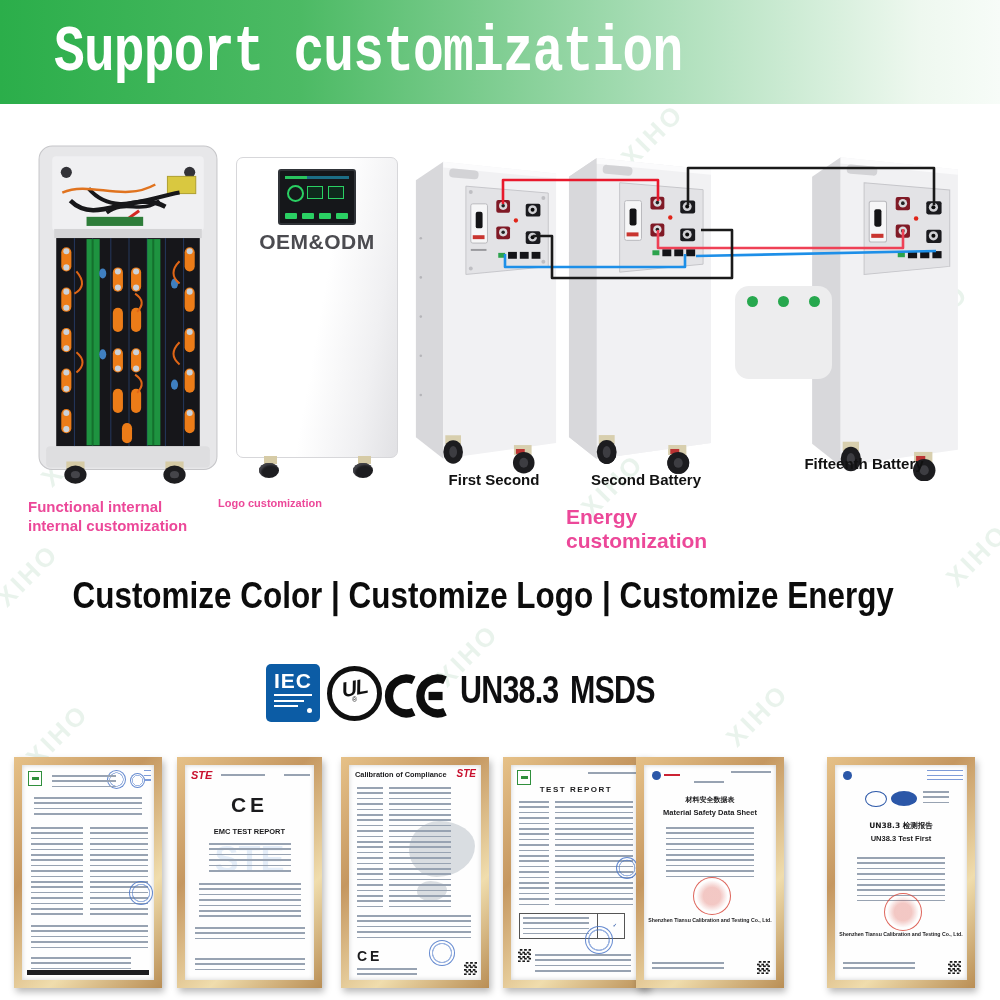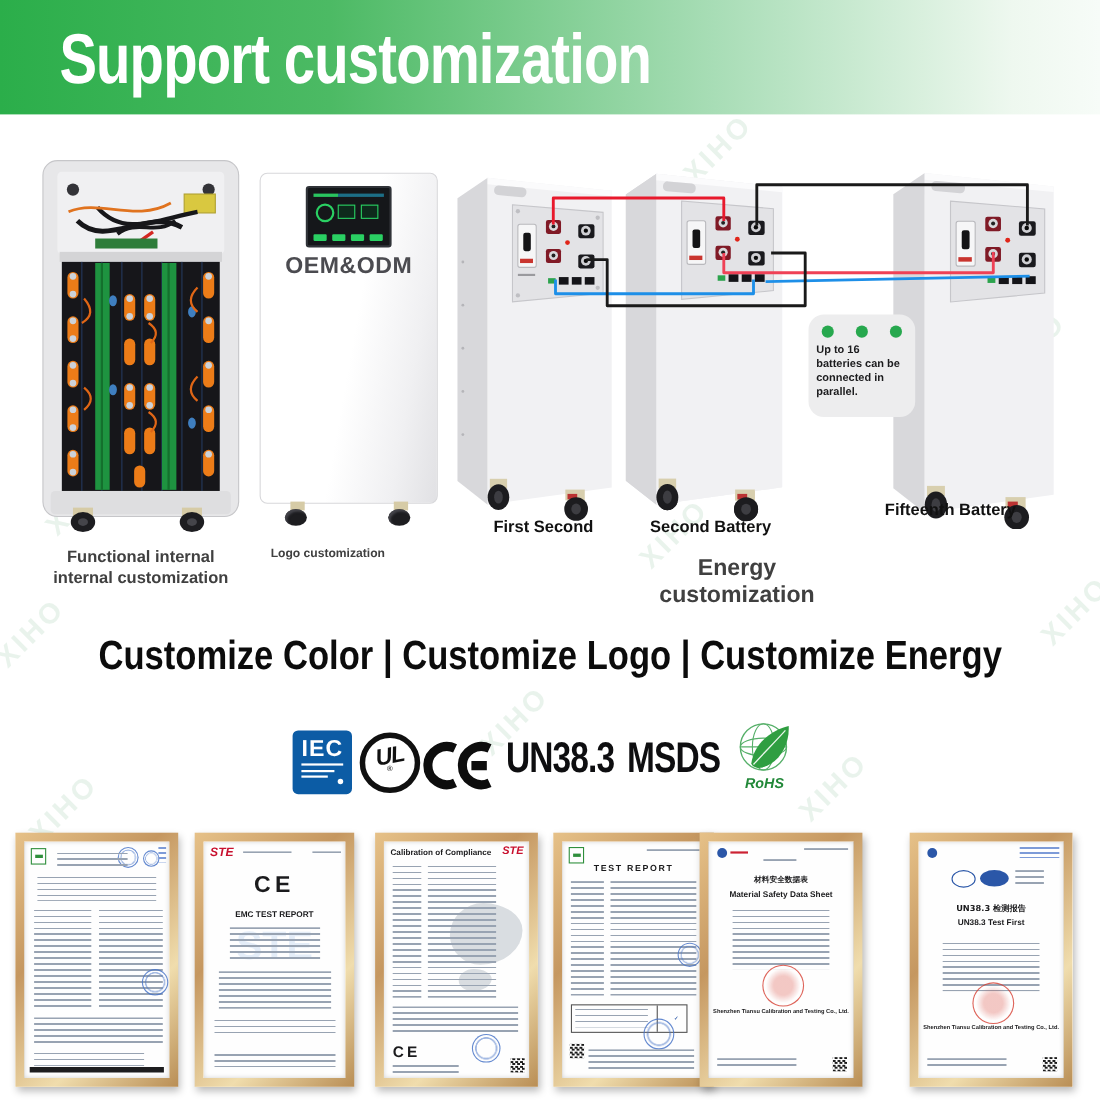--- a/index.html
+++ b/index.html
@@ -3,21 +3,21 @@
 <meta charset="utf-8">
 <style>
   html,body{margin:0;padding:0;background:#fff;font-family:"Liberation Sans",sans-serif;}
   .page{position:relative;width:1000px;height:1000px;background:#fff;overflow:hidden;}
   
   .wm{position:absolute;font-weight:bold;font-size:26px;letter-spacing:3px;
       color:rgba(125,185,140,.17);transform:rotate(-45deg);white-space:nowrap;z-index:1;}
   .wm.onbanner{color:rgba(255,255,255,.35);}
   
   .banner{position:absolute;left:0;top:0;width:1000px;height:104px;z-index:2;
-          background:linear-gradient(90deg,#2bae4a 0%,#4cba64 30%,#a8ddb6 65%,#eef8ef 92%,#f7fcf8 100%);}
+          background:linear-gradient(90deg,#2bae4a 0%,#4cba64 30%,#a8ddb6 65%,#eef8ef 92%,#f7fcf8 100%);font-family:Liberation Mono, monospace;}
   .banner-title{display:inline-block;margin-left:54px;line-height:106px;font-size:64px;font-weight:bold;
           color:#fff;transform:scaleX(.8);transform-origin:left center;letter-spacing:-1px;white-space:nowrap;}
   
   .internal-svg{position:absolute;left:36px;top:140px;width:184px;z-index:2;}
   .logo-unit{position:absolute;left:236px;top:157px;width:160px;height:299px;z-index:2;
      background:linear-gradient(100deg,#ffffff 52%,#f0f0f2 80%,#e1e1e4 100%);
      border:1px solid #d7d7da;border-radius:7px;}
   .screen{position:absolute;left:50%;top:11px;transform:translateX(-50%);width:74px;height:52px;
      background:#15171a;border:2px solid #303338;border-radius:3px;}
   .scr-bar{position:absolute;top:5px;left:5px;right:5px;height:3px;background:linear-gradient(90deg,#29c45f 35%,#1c6e86 35%);}
@@ -30,23 +30,23 @@
   .cstr .m{width:13px;height:8px;background:#d6cba6;margin:0 auto;}
   .cstr .w{width:20px;height:15px;background:#1d1d20;border-radius:50%;margin-top:-1px;box-shadow:inset 2px 2px 2px #44444a;}
   
   .tower{position:absolute;z-index:2;}
   .cables{position:absolute;left:400px;top:130px;width:600px;height:350px;z-index:3;pointer-events:none;}
   .note{position:absolute;left:735px;top:286px;width:97px;height:93px;background:#ededee;border-radius:14px;z-index:4;}
   .note-dots{display:flex;justify-content:space-between;padding:10px 12px 0 12px;}
   .note-dots i{width:11px;height:11px;border-radius:50%;background:#27a84e;}
   .note-text{padding:6px 7px 0 7px;font-size:10px;line-height:12.5px;font-weight:bold;color:#1c1c1e;}
   .bat-label{position:absolute;z-index:4;font-size:15px;font-weight:bold;color:#111;text-align:center;}
-  .caption{position:absolute;z-index:4;font-weight:bold;color:#404040;text-align:center;}
-  
-  .headline{position:absolute;left:0;right:0;top:575px;text-align:center;z-index:2;
+  .caption{position:absolute;z-index:4;font-weight:bold;color:#ec4899;text-align:left;}
+  
+  .headline{position:absolute;left:0;right:0;top:575px;z-index:2;
      font-size:37px;font-weight:bold;color:#0c0c0c;}
   .headline span{display:inline-block;transform:scaleX(.85);white-space:nowrap;}
   
   .iec{position:absolute;left:266px;top:664px;width:54px;height:58px;background:#0c5ca5;border-radius:5px;z-index:2;color:#fff;}
   .iec b{display:block;text-align:center;font-size:21px;margin-top:5px;letter-spacing:1px;}
   .iec .u1{display:block;height:2px;background:#fff;margin:1px 8px 4px 8px;}
   .iec .u2{display:block;height:2px;background:#fff;margin:3px 16px 0 8px;}
   .iec .u3{display:block;height:2px;background:#fff;margin:3px 22px 0 8px;}
   .iec .dot{position:absolute;right:8px;bottom:9px;width:5px;height:5px;border-radius:50%;background:#fff;}
   .ul{position:absolute;left:327px;top:666px;width:45px;height:45px;border:5px solid #101010;border-radius:50%;z-index:2;}
@@ -337,21 +337,20 @@
       <polyline points="288,75 288,38 534,38 534,75" stroke="#1a1a1a"></polyline>
     </g>
   </svg>
 
   <div class="note">
     <div class="note-dots">
       <i></i>
       <i></i>
       <i></i>
     </div>
-    <div class="note-text">Up to 16 batteries can be connected in parallel.</div>
   </div>
 
   <div class="bat-label" style="left:428px;top:471px;width:132px">First Second</div>
   <div class="bat-label" style="left:579px;top:471px;width:134px">Second Battery</div>
   <div class="bat-label" style="left:790px;top:455px;width:148px">Fifteenth Battery</div>
 
   <div class="caption" style="left:28px;top:497px;width:200px;font-size:15px;line-height:19px">
     <span>Functional internal</span><br>
     <span>internal customization</span>
   </div>
@@ -372,31 +371,20 @@
     <span class="reg">®</span>
   </div>
   <svg class="ce" viewBox="0 0 80 54">
     <path d="M36,8 A21,21 0 1 0 36,46" stroke="#0d0d0d" stroke-width="10" fill="none"></path>
     <path d="M74,8 A21,21 0 1 0 74,46" stroke="#0d0d0d" stroke-width="10" fill="none"></path>
     <line x1="54" y1="27" x2="71" y2="27" stroke="#0d0d0d" stroke-width="10"></line>
   </svg>
   <span class="sr">CE</span>
   <div class="bigmark" style="left:460px;top:668px">UN38.3</div>
   <div class="bigmark" style="left:570px;top:668px">MSDS</div>
-  <div class="rohs">
-    <svg viewBox="0 0 62 52" style="width:62px;height:52px">
-      <circle cx="31" cy="25" r="21" fill="none" stroke="#57b06a" stroke-width="1.2"></circle>
-      <ellipse cx="31" cy="25" rx="21" ry="8" fill="none" stroke="#57b06a" stroke-width="1"></ellipse>
-      <ellipse cx="31" cy="25" rx="10" ry="21" fill="none" stroke="#57b06a" stroke-width="1"></ellipse>
-      <line x1="10" y1="25" x2="52" y2="25" stroke="#57b06a" stroke-width="1"></line>
-      <path d="M20,40 C23,18 44,8 54,6 C55,22 46,40 29,44 C25,44.5 21,43 20,40 Z" fill="#2f9e41"></path>
-      <path d="M22,41 C30,32 42,20 51,10" stroke="#e8f6ea" stroke-width="1.2" fill="none"></path>
-    </svg>
-    <b>RoHS</b>
-  </div>
 
   <div class="cert" style="left:14px">
     <div class="cpage">
       <span class="lgrn" style="left:6px;top:6px"></span>
       <div class="stamp-blue" style="right:28px;top:5px;width:17px;height:17px"></div>
       <div class="stamp-blue" style="right:9px;top:8px;width:13px;height:13px"></div>
       <div class="lz lzb" style="right:3px;top:5px;width:7px;height:14px"></div>
       <div class="lz" style="left:30px;top:10px;width:64px;height:14px"></div>
       <div class="lz" style="left:12px;top:32px;width:108px;height:22px"></div>
       <div class="lz" style="left:9px;top:62px;width:52px;height:92px"></div>

